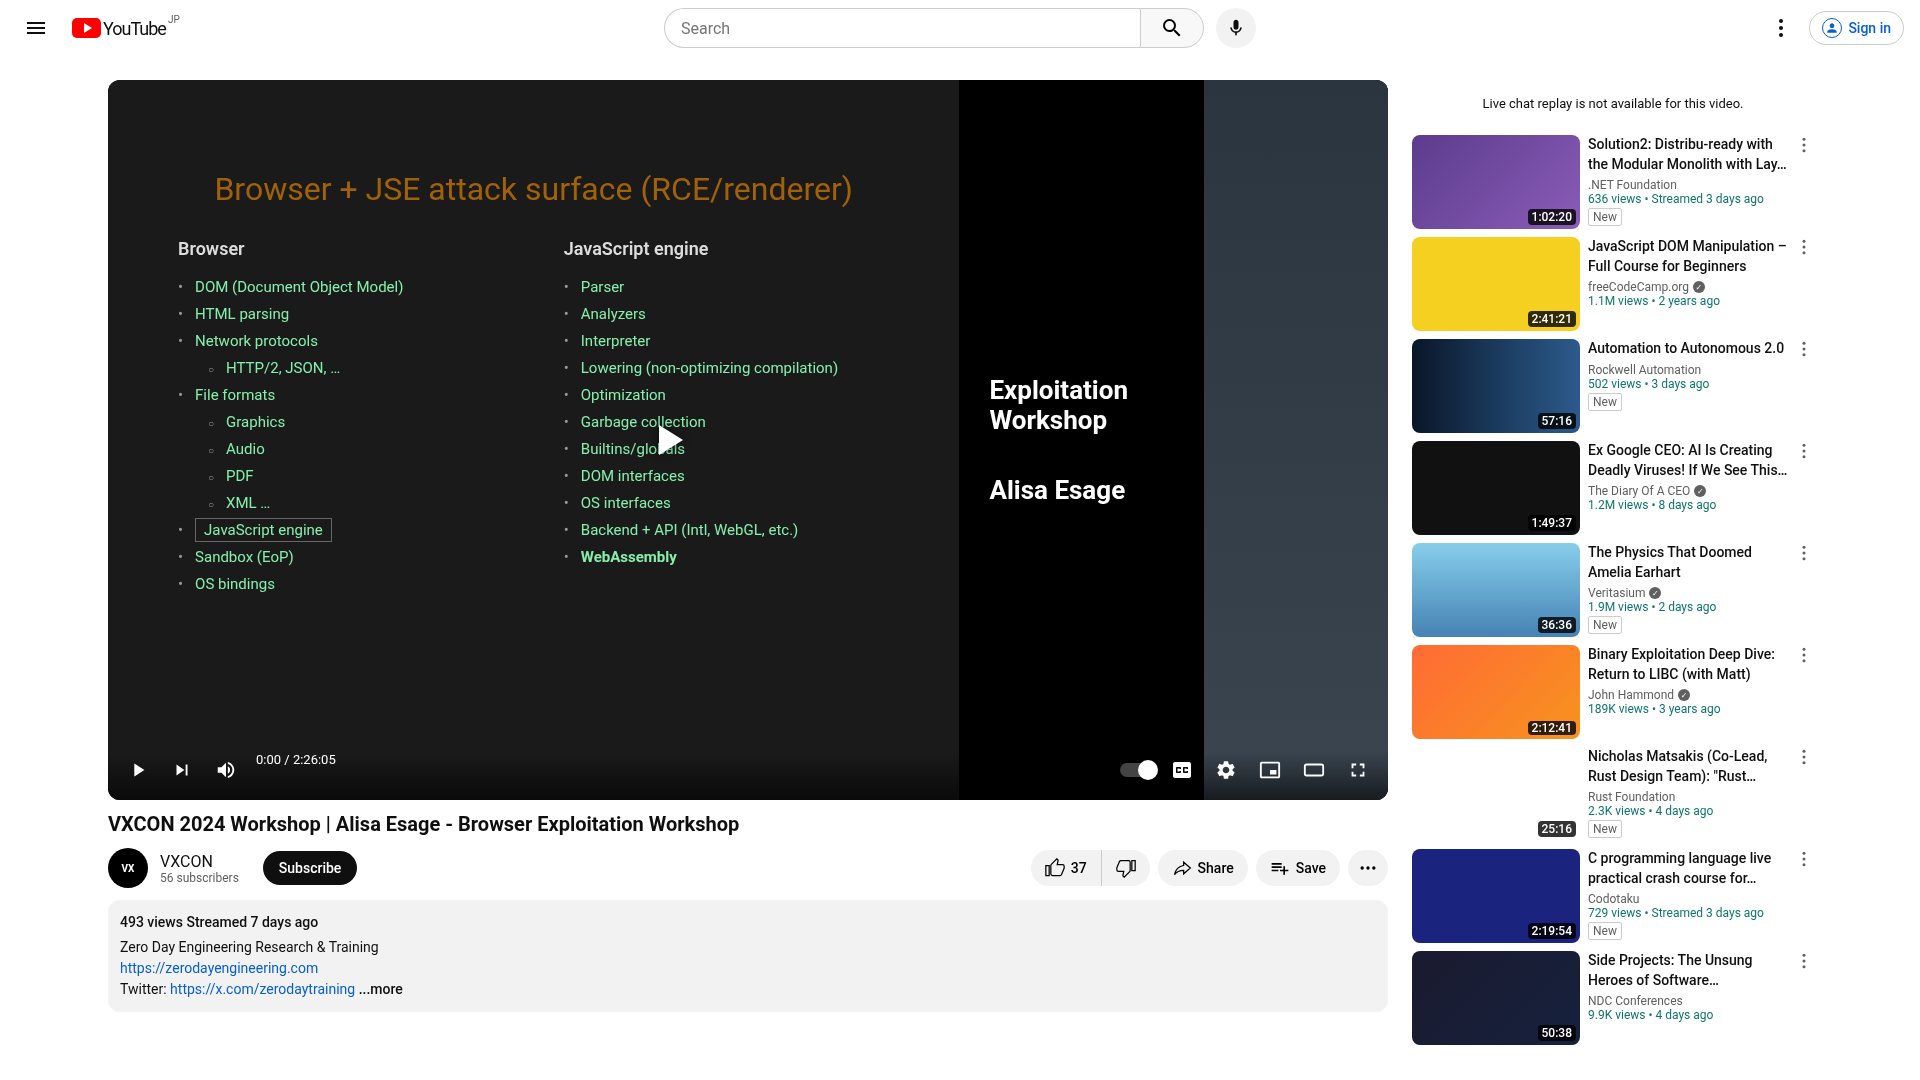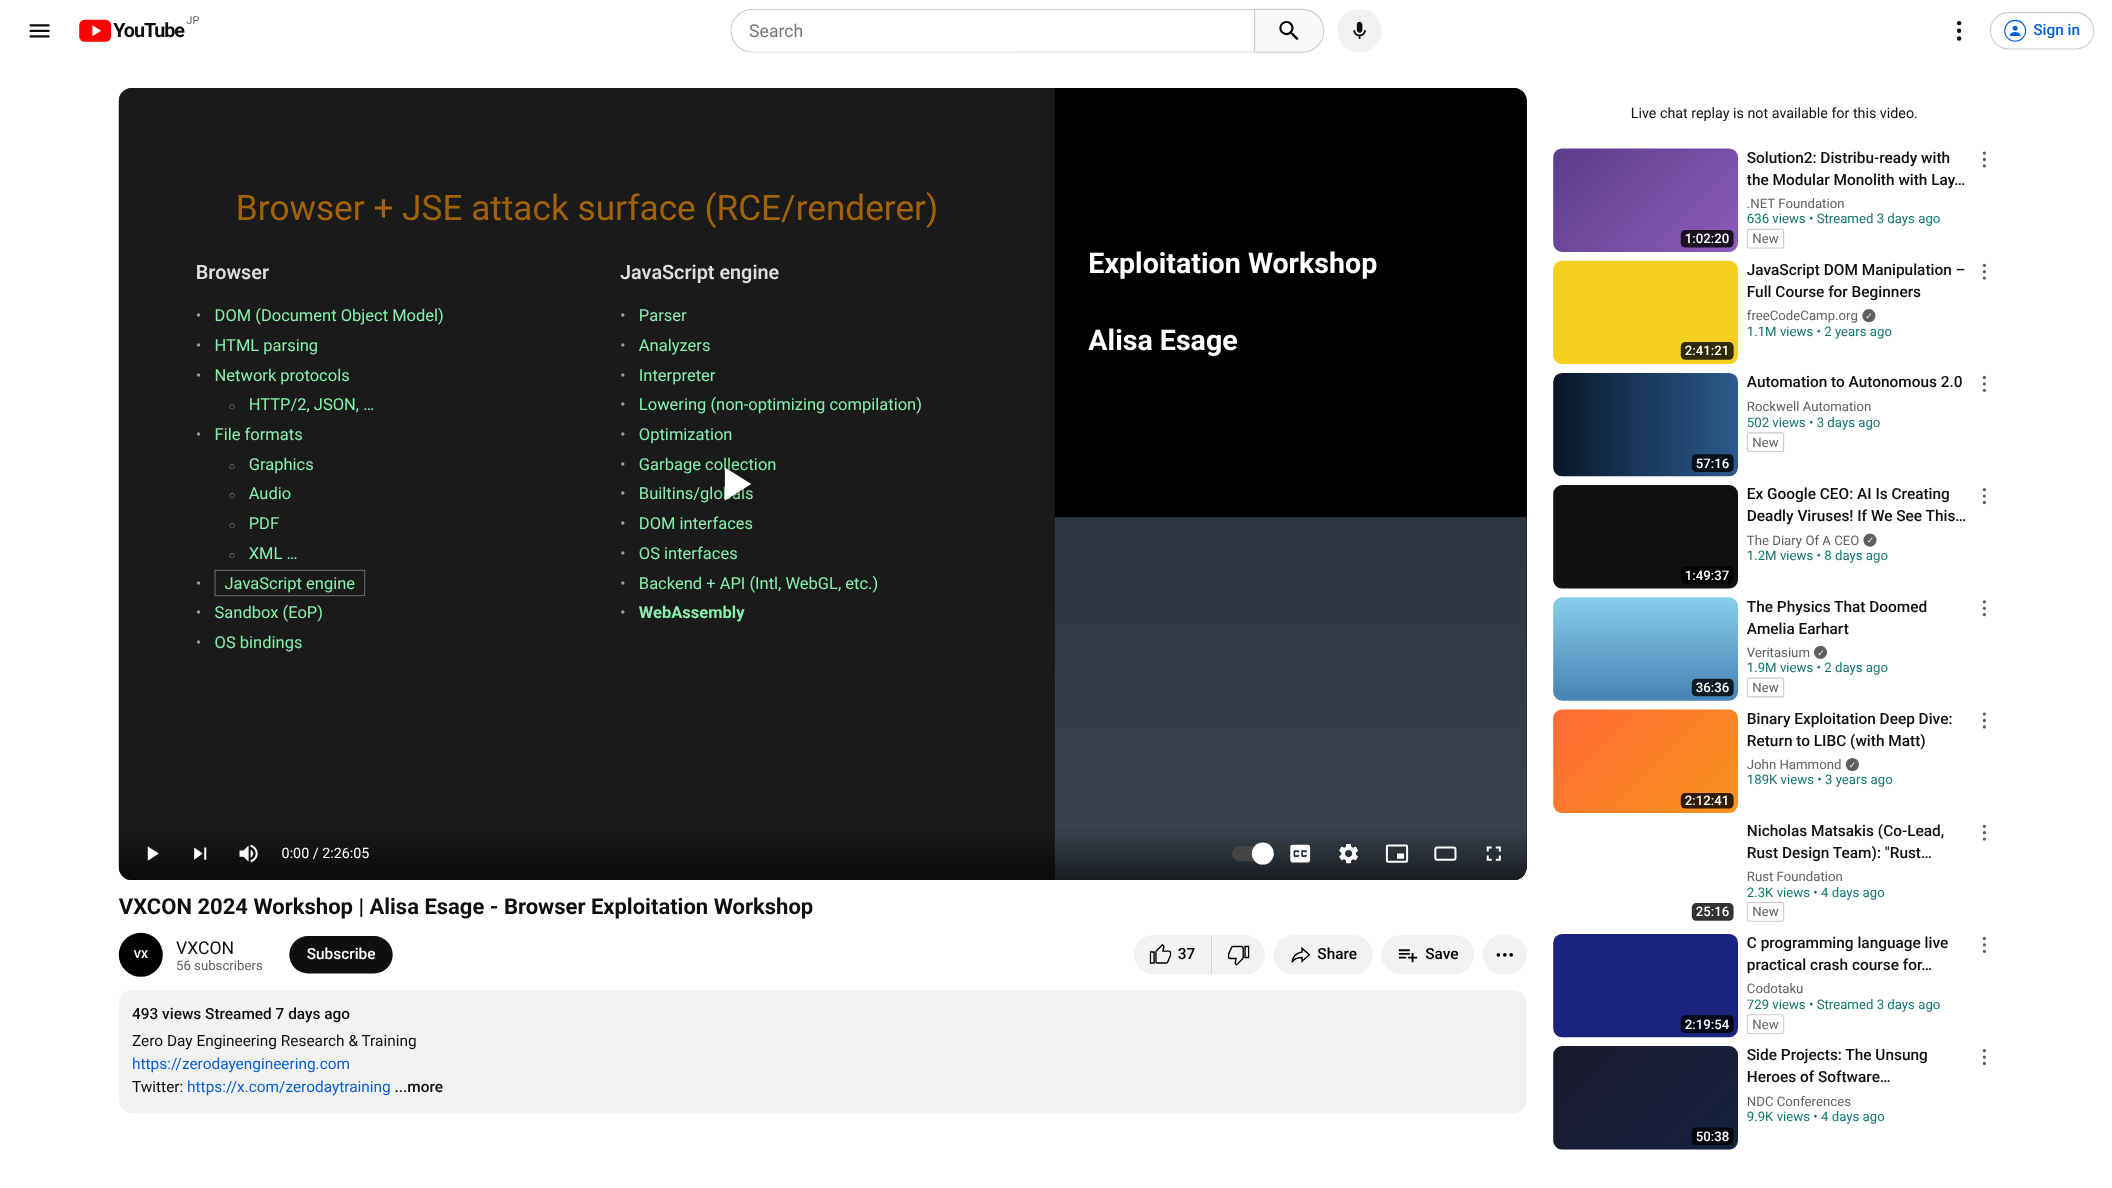--- a/index.html
+++ b/index.html
@@ -4,21 +4,21 @@
 <style>
 *{margin:0;padding:0;box-sizing:border-box;font-family:Roboto,Arial,sans-serif}
 body{background:#fff;color:#0f0f0f;overflow-x:hidden}
 .header{display:flex;align-items:center;padding:0 16px;height:56px;position:fixed;top:0;left:0;right:0;background:#fff;z-index:100}
 .header-left{display:flex;align-items:center;gap:16px;width:200px}
 .hamburger{width:40px;height:40px;display:flex;align-items:center;justify-content:center;cursor:pointer;border-radius:50%}
 .hamburger svg{width:24px;height:24px}
 .logo{display:flex;align-items:center;cursor:pointer;position:relative}
 .logo-icon{width:29px;height:20px;background:#ff0000;border-radius:5px;display:flex;align-items:center;justify-content:center;margin-right:2px}
 .logo-icon::after{content:'';border-left:8px solid #fff;border-top:5px solid transparent;border-bottom:5px solid transparent;margin-left:2px}
-.logo-text{font-size:18px;font-weight:700;letter-spacing:-1px}
+.logo-text{font-size:18px;font-weight:400;letter-spacing:-1px}
 .logo-cc{font-size:10px;position:absolute;top:-4px;right:-14px;color:#606060}
 .header-center{flex:1;display:flex;justify-content:center;max-width:720px;margin:0 auto}
 .search-wrap{display:flex;width:100%;max-width:540px}
 .search-input{flex:1;height:40px;border:1px solid #ccc;border-right:none;border-radius:40px 0 0 40px;padding:0 16px;font-size:16px;outline:none}
 .search-btn{width:64px;height:40px;border:1px solid #ccc;border-radius:0 40px 40px 0;background:#f8f8f8;display:flex;align-items:center;justify-content:center;cursor:pointer}
 .mic-btn{width:40px;height:40px;border-radius:50%;background:#f2f2f2;display:flex;align-items:center;justify-content:center;margin-left:12px;cursor:pointer}
 .header-right{display:flex;align-items:center;gap:8px;width:200px;justify-content:flex-end}
 .icon-btn{width:40px;height:40px;display:flex;align-items:center;justify-content:center;cursor:pointer;border-radius:50%}
 .signin-btn{display:flex;align-items:center;gap:6px;border:1px solid #ccc;border-radius:18px;padding:6px 12px;color:#065fd4;cursor:pointer;font-size:14px;font-weight:500}
 .signin-avatar{width:20px;height:20px;border:1px solid #065fd4;border-radius:50%;display:flex;align-items:center;justify-content:center}
@@ -30,27 +30,27 @@
 .slide-title{font-size:32px;color:#a16207;margin:60px 0 30px;text-align:center;font-weight:400}
 .slide-cols{display:flex;gap:60px;padding:0 30px}
 .slide-col{flex:1}
 .slide-col h4{font-size:18px;color:#ddd;margin-bottom:15px;font-weight:600}
 .slide-col ul{list-style:none;font-size:15px;color:#86efac;line-height:1.8}
 .slide-col ul li::before{content:'•';margin-right:12px;color:#999}
 .slide-col ul ul{margin-left:30px}
 .slide-col ul ul li::before{content:'○';font-size:10px}
 .jse-box{border:1px solid #666;padding:2px 8px;display:inline}
 .wa{font-weight:700}
-.side-panel{flex:1;background:#000;display:flex;flex-direction:column}
+.side-panel{flex:1;background:#000;display:flex;flex-direction:row}
 .side-top{flex:1;padding:30px;display:flex;flex-direction:column;justify-content:center}
 .side-title1{font-size:26px;font-weight:700;margin-bottom:40px}
 .side-title2{font-size:26px;font-weight:700}
 .side-cam{flex:1;background:linear-gradient(180deg,#2a3540 0%,#3a4550 100%);position:relative}
 .play-overlay{position:absolute;top:50%;left:44%;transform:translate(-50%,-50%);width:0;height:0;border-left:24px solid #fff;border-top:15px solid transparent;border-bottom:15px solid transparent;cursor:pointer;filter:drop-shadow(0 0 4px rgba(0,0,0,0.5))}
-.controls{position:absolute;bottom:0;left:0;right:0;height:48px;display:flex;align-items:center;padding:0 12px;gap:8px;background:linear-gradient(transparent,rgba(0,0,0,0.6))}
+.controls{position:absolute;bottom:0;left:0;right:0;height:48px;display:flex;align-items:flex-start;padding:0 12px;gap:8px;background:linear-gradient(transparent,rgba(0,0,0,0.6))}
 .ctrl-btn{width:36px;height:36px;display:flex;align-items:center;justify-content:center;cursor:pointer;color:#fff}
 .time-display{font-size:13px;color:#fff;margin-left:4px}
 .controls-right{margin-left:auto;display:flex;align-items:center;gap:8px}
 .autoplay-toggle{width:36px;height:14px;background:#444;border-radius:7px;position:relative;cursor:pointer}
 .autoplay-toggle::after{content:'';position:absolute;right:-2px;top:-3px;width:20px;height:20px;background:#fff;border-radius:50%}
 .video-title{font-size:20px;font-weight:700;margin:12px 0}
 .video-meta{display:flex;align-items:center;justify-content:space-between;margin-bottom:12px}
 .channel-info{display:flex;align-items:center;gap:12px}
 .channel-avatar{width:40px;height:40px;border-radius:50%;background:#000;color:#fff;display:flex;align-items:center;justify-content:center;font-size:10px;font-weight:700}
 .channel-name{font-size:16px;font-weight:400}

